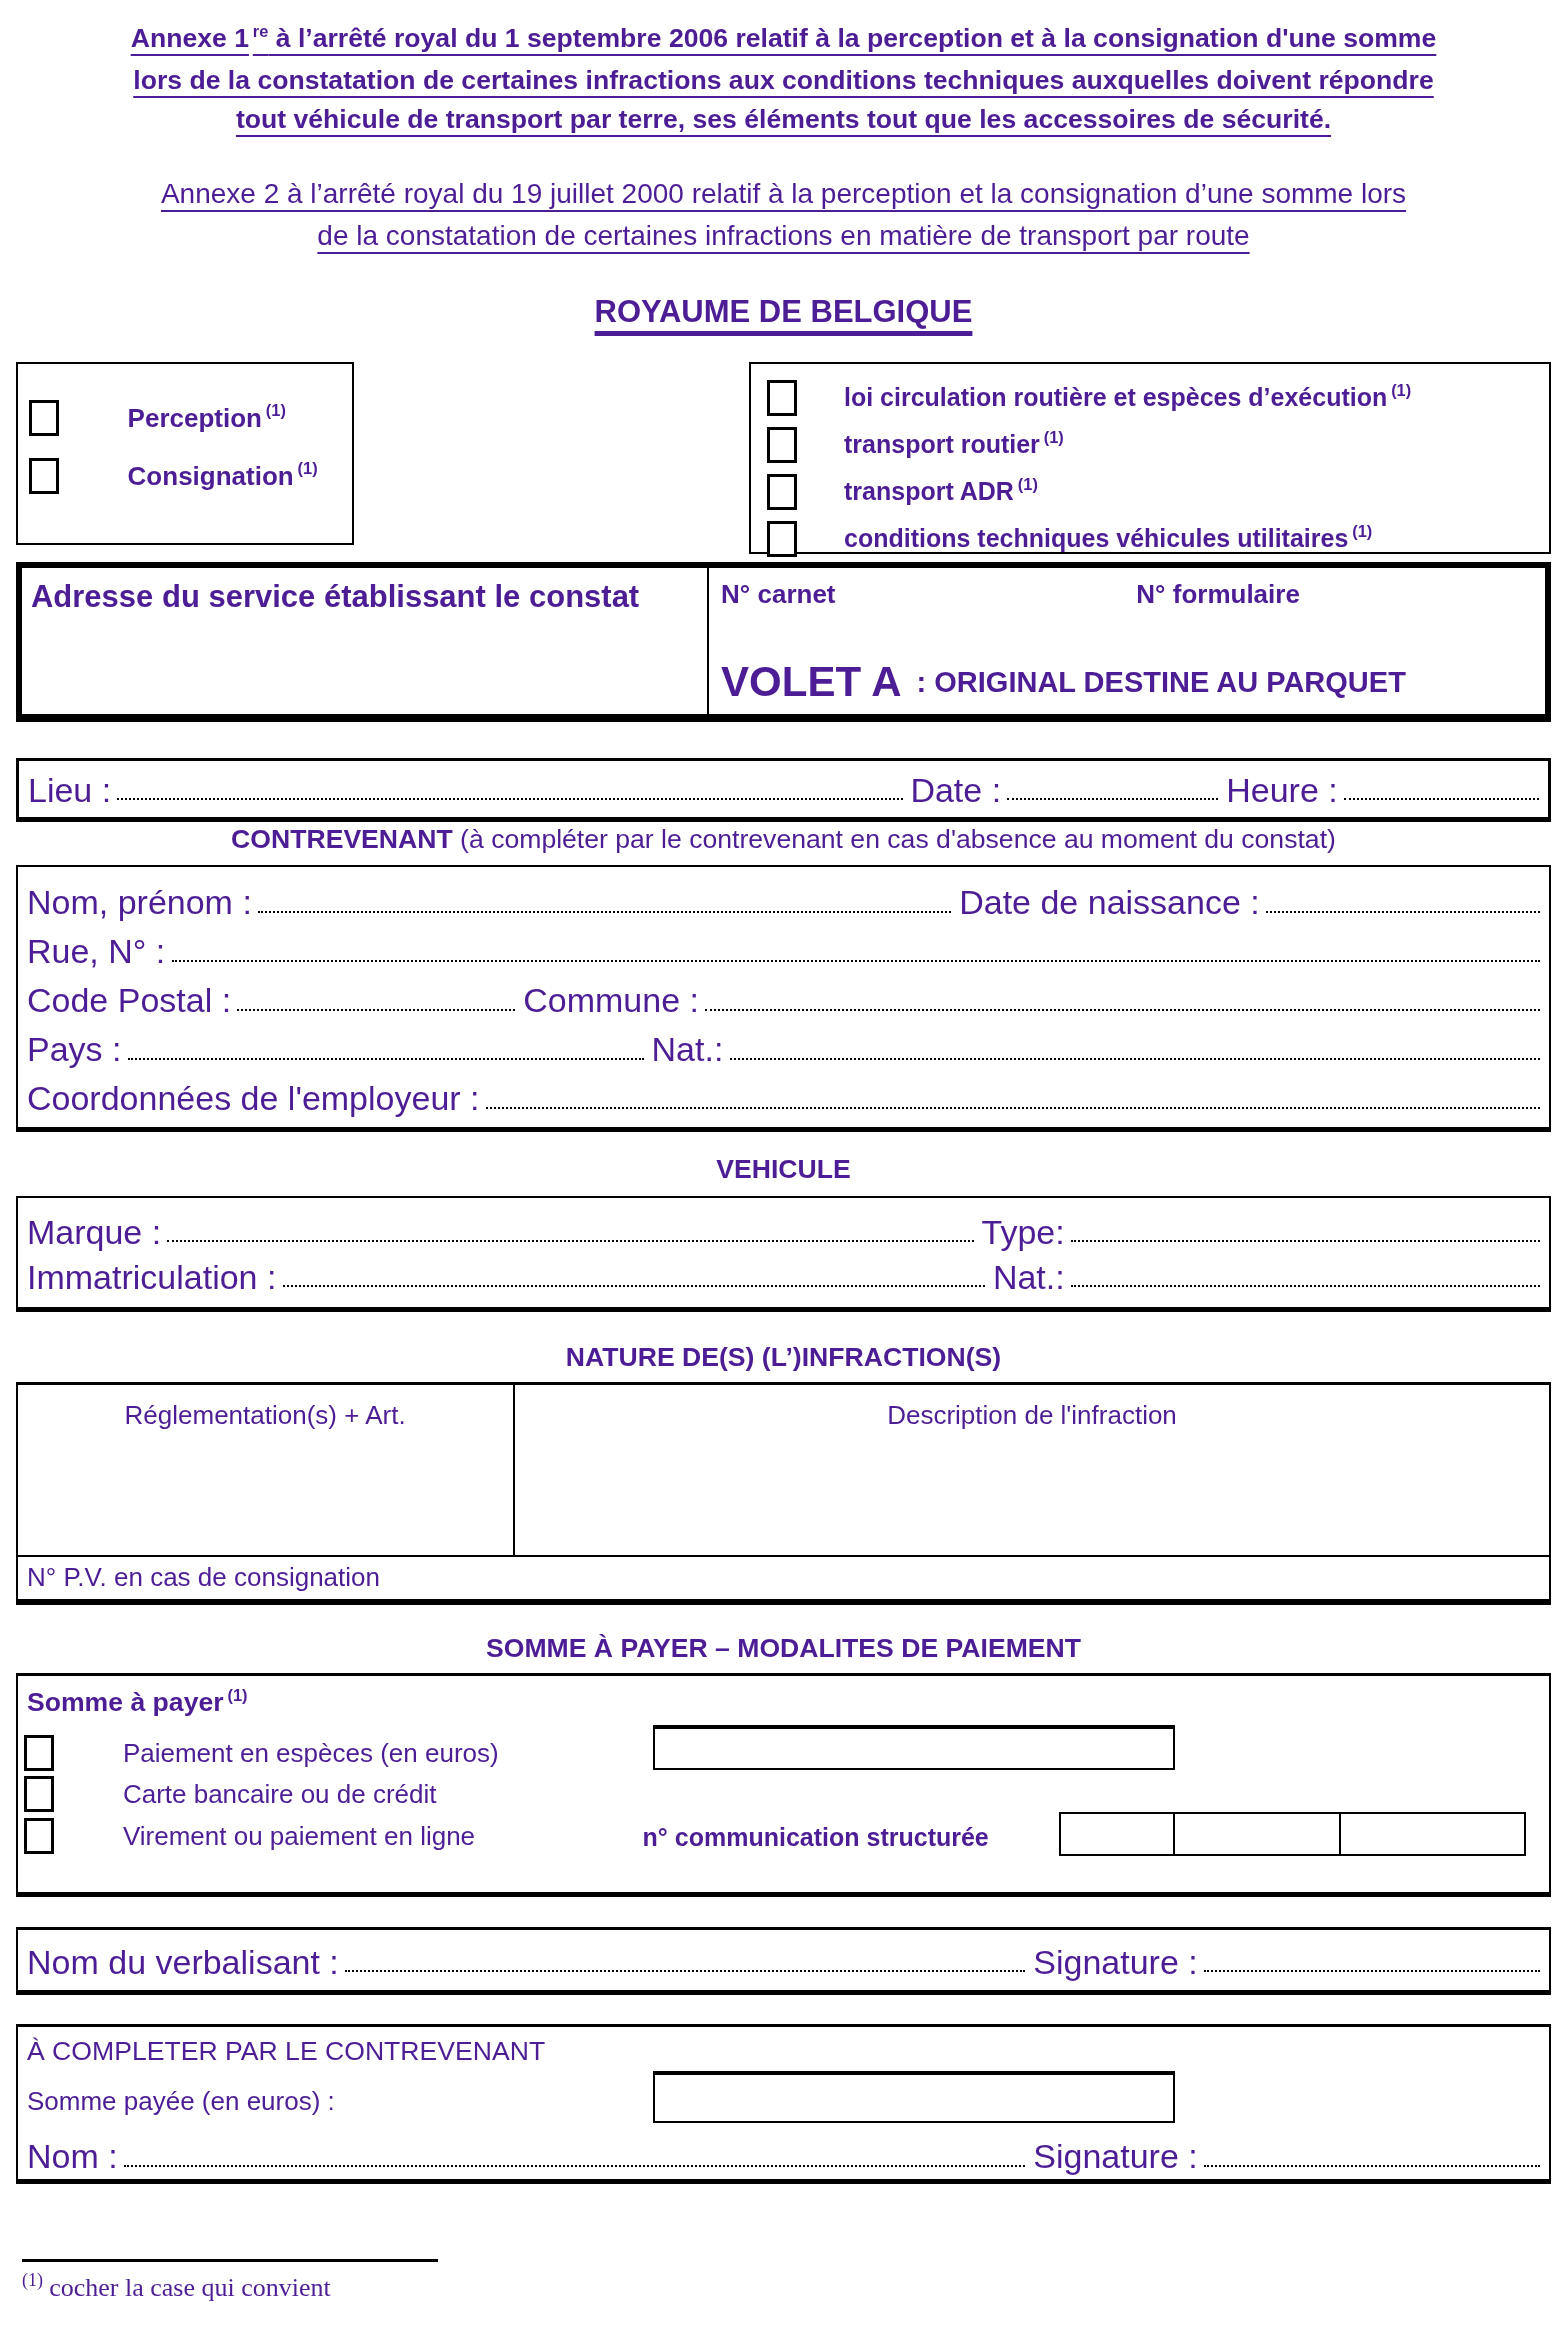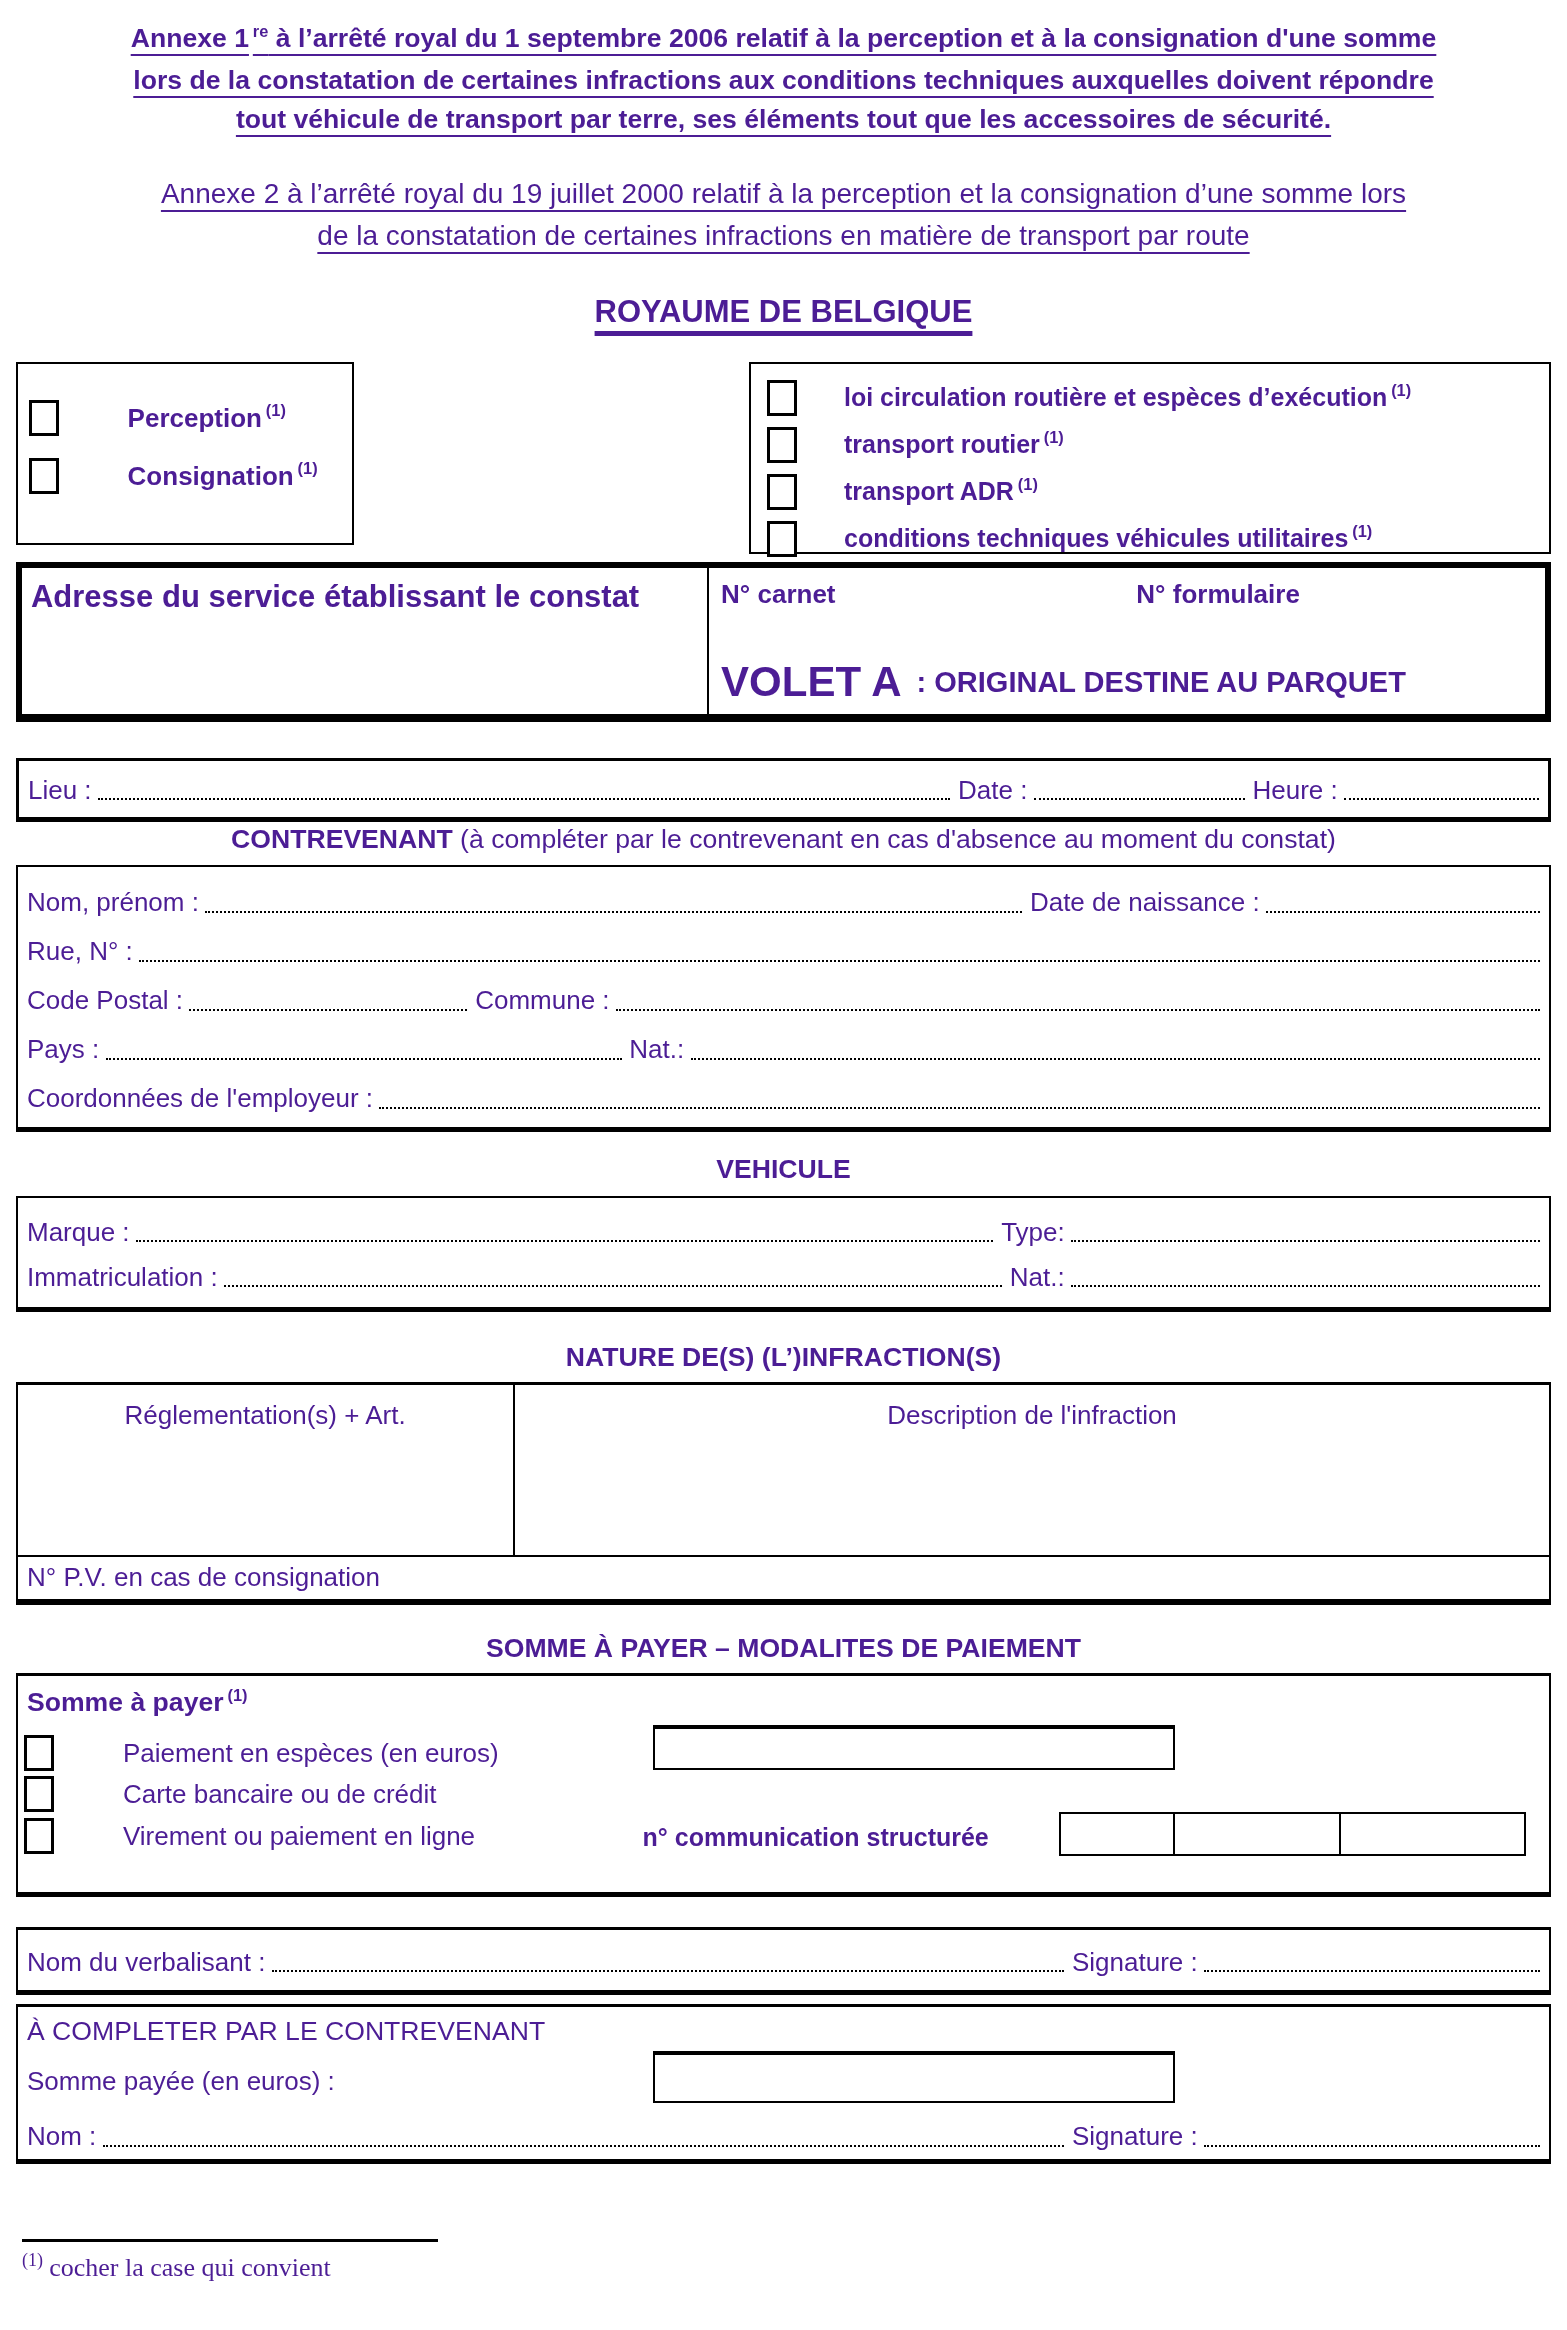--- a/index.html
+++ b/index.html
@@ -37,21 +37,21 @@
   
   .servicebox{margin-top:7.8px;border:6.3px solid #000;border-bottom-width:8.6px;height:160px;display:flex;}
   .svc-left{width:687px;border-right:2.3px solid #000;padding:11px 7.8px 0 9.4px;
             font-weight:bold;font-size:31px;}
   .svc-right{flex:1;position:relative;padding:11px 0 0 12.5px;font-weight:bold;font-size:26px;}
   .svc-carnet{display:inline-block;width:408px;}
   .volet{position:absolute;left:12.5px;bottom:7.8px;white-space:nowrap;}
   .volet-main{font-size:42px;font-weight:bold;}
   .volet-sub{font-size:29px;font-weight:bold;margin-left:7.8px;position:relative;top:-3.9px;}
   
-  .fieldrow{display:flex;align-items:flex-end;font-size:26px;line-height:31px;width:100%;text-align:center;}
+  .fieldrow{display:flex;align-items:flex-end;font-size:34px;line-height:31px;width:100%;text-align:center;}
   .flabel{white-space:nowrap;flex:none;}
   .flabel.gap{margin-left:7.8px;}
   .dots{border-bottom:2.3px dotted #000;margin-bottom:5.5px;margin-left:6.3px;flex:none;}
   .dots.grow{flex:1 1 auto;}
   .w250{width:195px;}.w270{width:211px;}.w350{width:274px;}
   .w355{width:278px;}.w430{width:336px;}.w600{width:469px;}.w660{width:516px;}
   
   .lieubox{margin-top:36px;border:3.1px solid #000;border-bottom-width:5.5px;height:64px;
            padding:0 9.4px;display:flex;align-items:flex-end;}
   .lieubox .fieldrow{padding-bottom:11px;}
@@ -89,21 +89,21 @@
   .comm-strip{position:absolute;left:1041px;top:136px;width:467px;height:44px;
               border:2.3px solid #000;display:flex;background:#fff;}
   .comm-cell{height:100%;}
   .comm-c1{width:114px;border-right:2.3px solid #000;}
   .comm-c2{width:166px;border-right:2.3px solid #000;}
   .comm-c3{flex:1;}
   
   .verbbox{margin-top:30px;border:2.3px solid #000;border-top-width:3.1px;border-bottom-width:5.5px;
            height:68px;padding:0 9.4px;display:flex;align-items:flex-end;}
   .verbbox .fieldrow{padding-bottom:12.5px;}
-  .complbox{margin-top:9px;border:2.3px solid #000;border-top-width:3.9px;border-bottom-width:5.5px;
+  .complbox{margin-top:29px;border:2.3px solid #000;border-top-width:3.9px;border-bottom-width:5.5px;
             height:160px;position:relative;}
   .compl-title{position:absolute;top:9.4px;left:9.4px;font-size:26.6px;}
   .compl-somme{position:absolute;top:59px;left:9.4px;font-size:26px;}
   .compl-rect{position:absolute;left:635px;top:44px;width:522px;height:52px;
               border:2.3px solid #000;border-top-width:4.7px;background:#fff;}
   .compl-nomrow{position:absolute;left:9.4px;right:9.4px;top:114px;}
   
   .f-line{width:416px;border-top:3.1px solid #000;margin-top:75px;margin-left:6.3px;}
   .f-text{font-family:"Liberation Serif", serif;font-size:26px;margin-top:9.4px;margin-left:6.3px;
           line-height:34px;}

